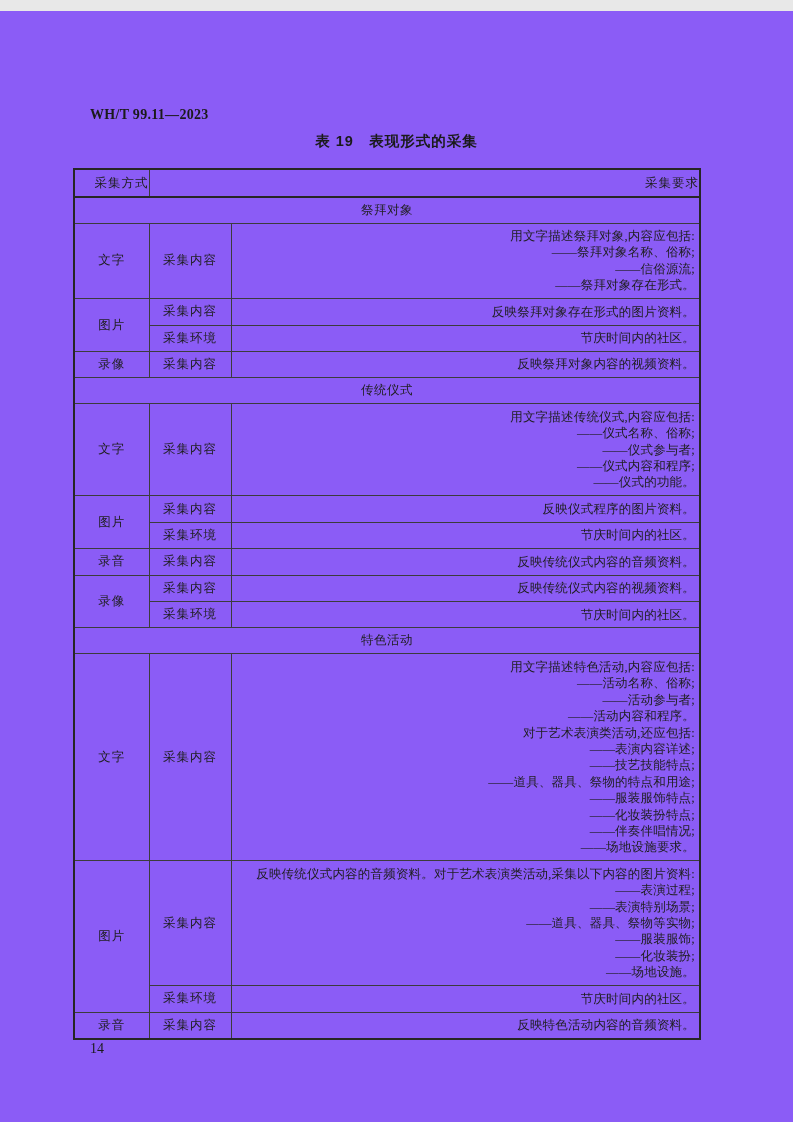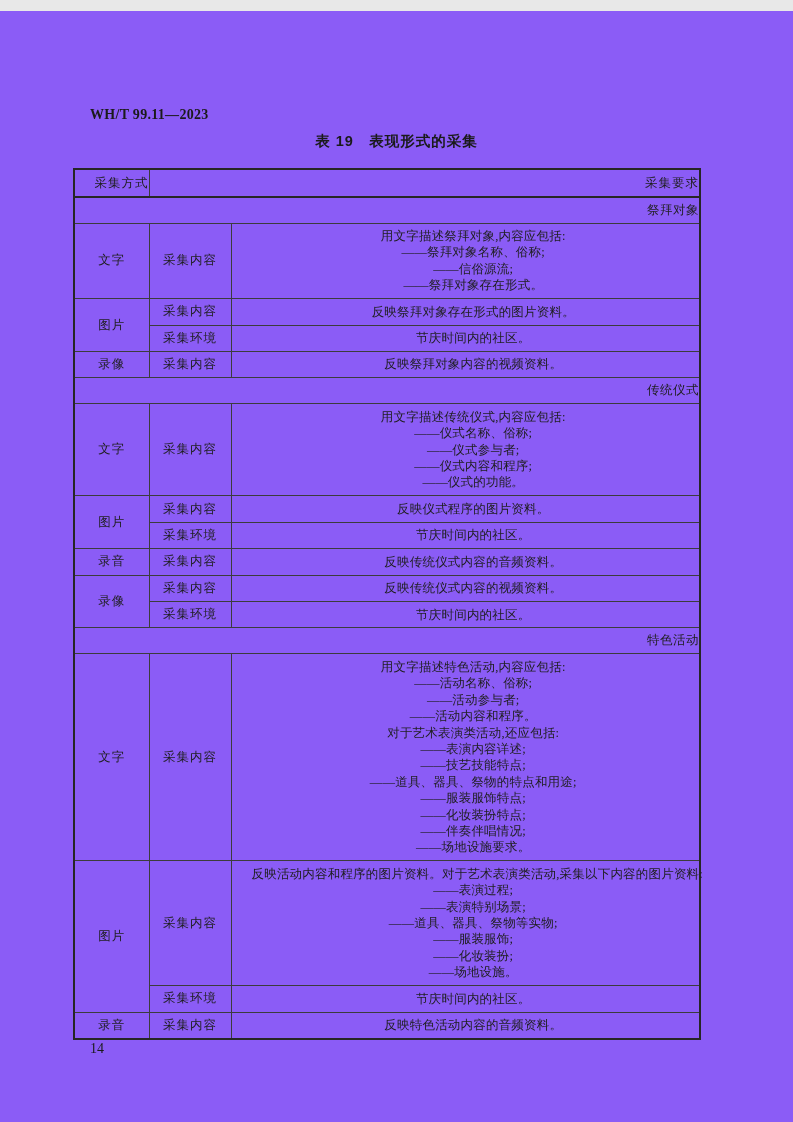--- a/index.html
+++ b/index.html
@@ -54,30 +54,30 @@
   table.collect { border: 2px solid #262626; }
   tr.head-row th {
     height: 28px;
     text-align: right;
     border-bottom: 2px solid #262626;
     letter-spacing: 1px;
   }
   tr.section-row td {
     height: 26px;
     padding-left: 0;
-    text-align: right;
+    text-align: center;
     letter-spacing: 0.5px;
   }
   td.method-cell, td.aspect-cell {
     text-align: center;
     padding: 4px 13px;
     letter-spacing: 1px;
   }
   td.req-cell {
-    text-align: center;
+    text-align: right;
     padding: 4.5px 4px 4.5px 20px;
   }
   .req-line {
     line-height: 16.4px;
     white-space: nowrap;
     letter-spacing: 0.2px;
   }
   .page-number {
     position: absolute;
     left: 90px;
@@ -206,21 +206,21 @@
               <div class="req-line">——服装服饰特点;</div>
               <div class="req-line">——化妆装扮特点;</div>
               <div class="req-line">——伴奏伴唱情况;</div>
               <div class="req-line">——场地设施要求。</div>
             </td>
           </tr>
           <tr>
             <td class="method-cell" rowspan="2">图片</td>
             <td class="aspect-cell">采集内容</td>
             <td class="req-cell">
-              <div class="req-line">反映活动内容和程序的图片资料。对于艺术表演类活动,采集以下内容的图片资料:</div>
+              <div class="req-line">反映传统仪式内容的音频资料。对于艺术表演类活动,采集以下内容的图片资料:</div>
               <div class="req-line">——表演过程;</div>
               <div class="req-line">——表演特别场景;</div>
               <div class="req-line">——道具、器具、祭物等实物;</div>
               <div class="req-line">——服装服饰;</div>
               <div class="req-line">——化妆装扮;</div>
               <div class="req-line">——场地设施。</div>
             </td>
           </tr>
           <tr>
             <td class="aspect-cell">采集环境</td>

